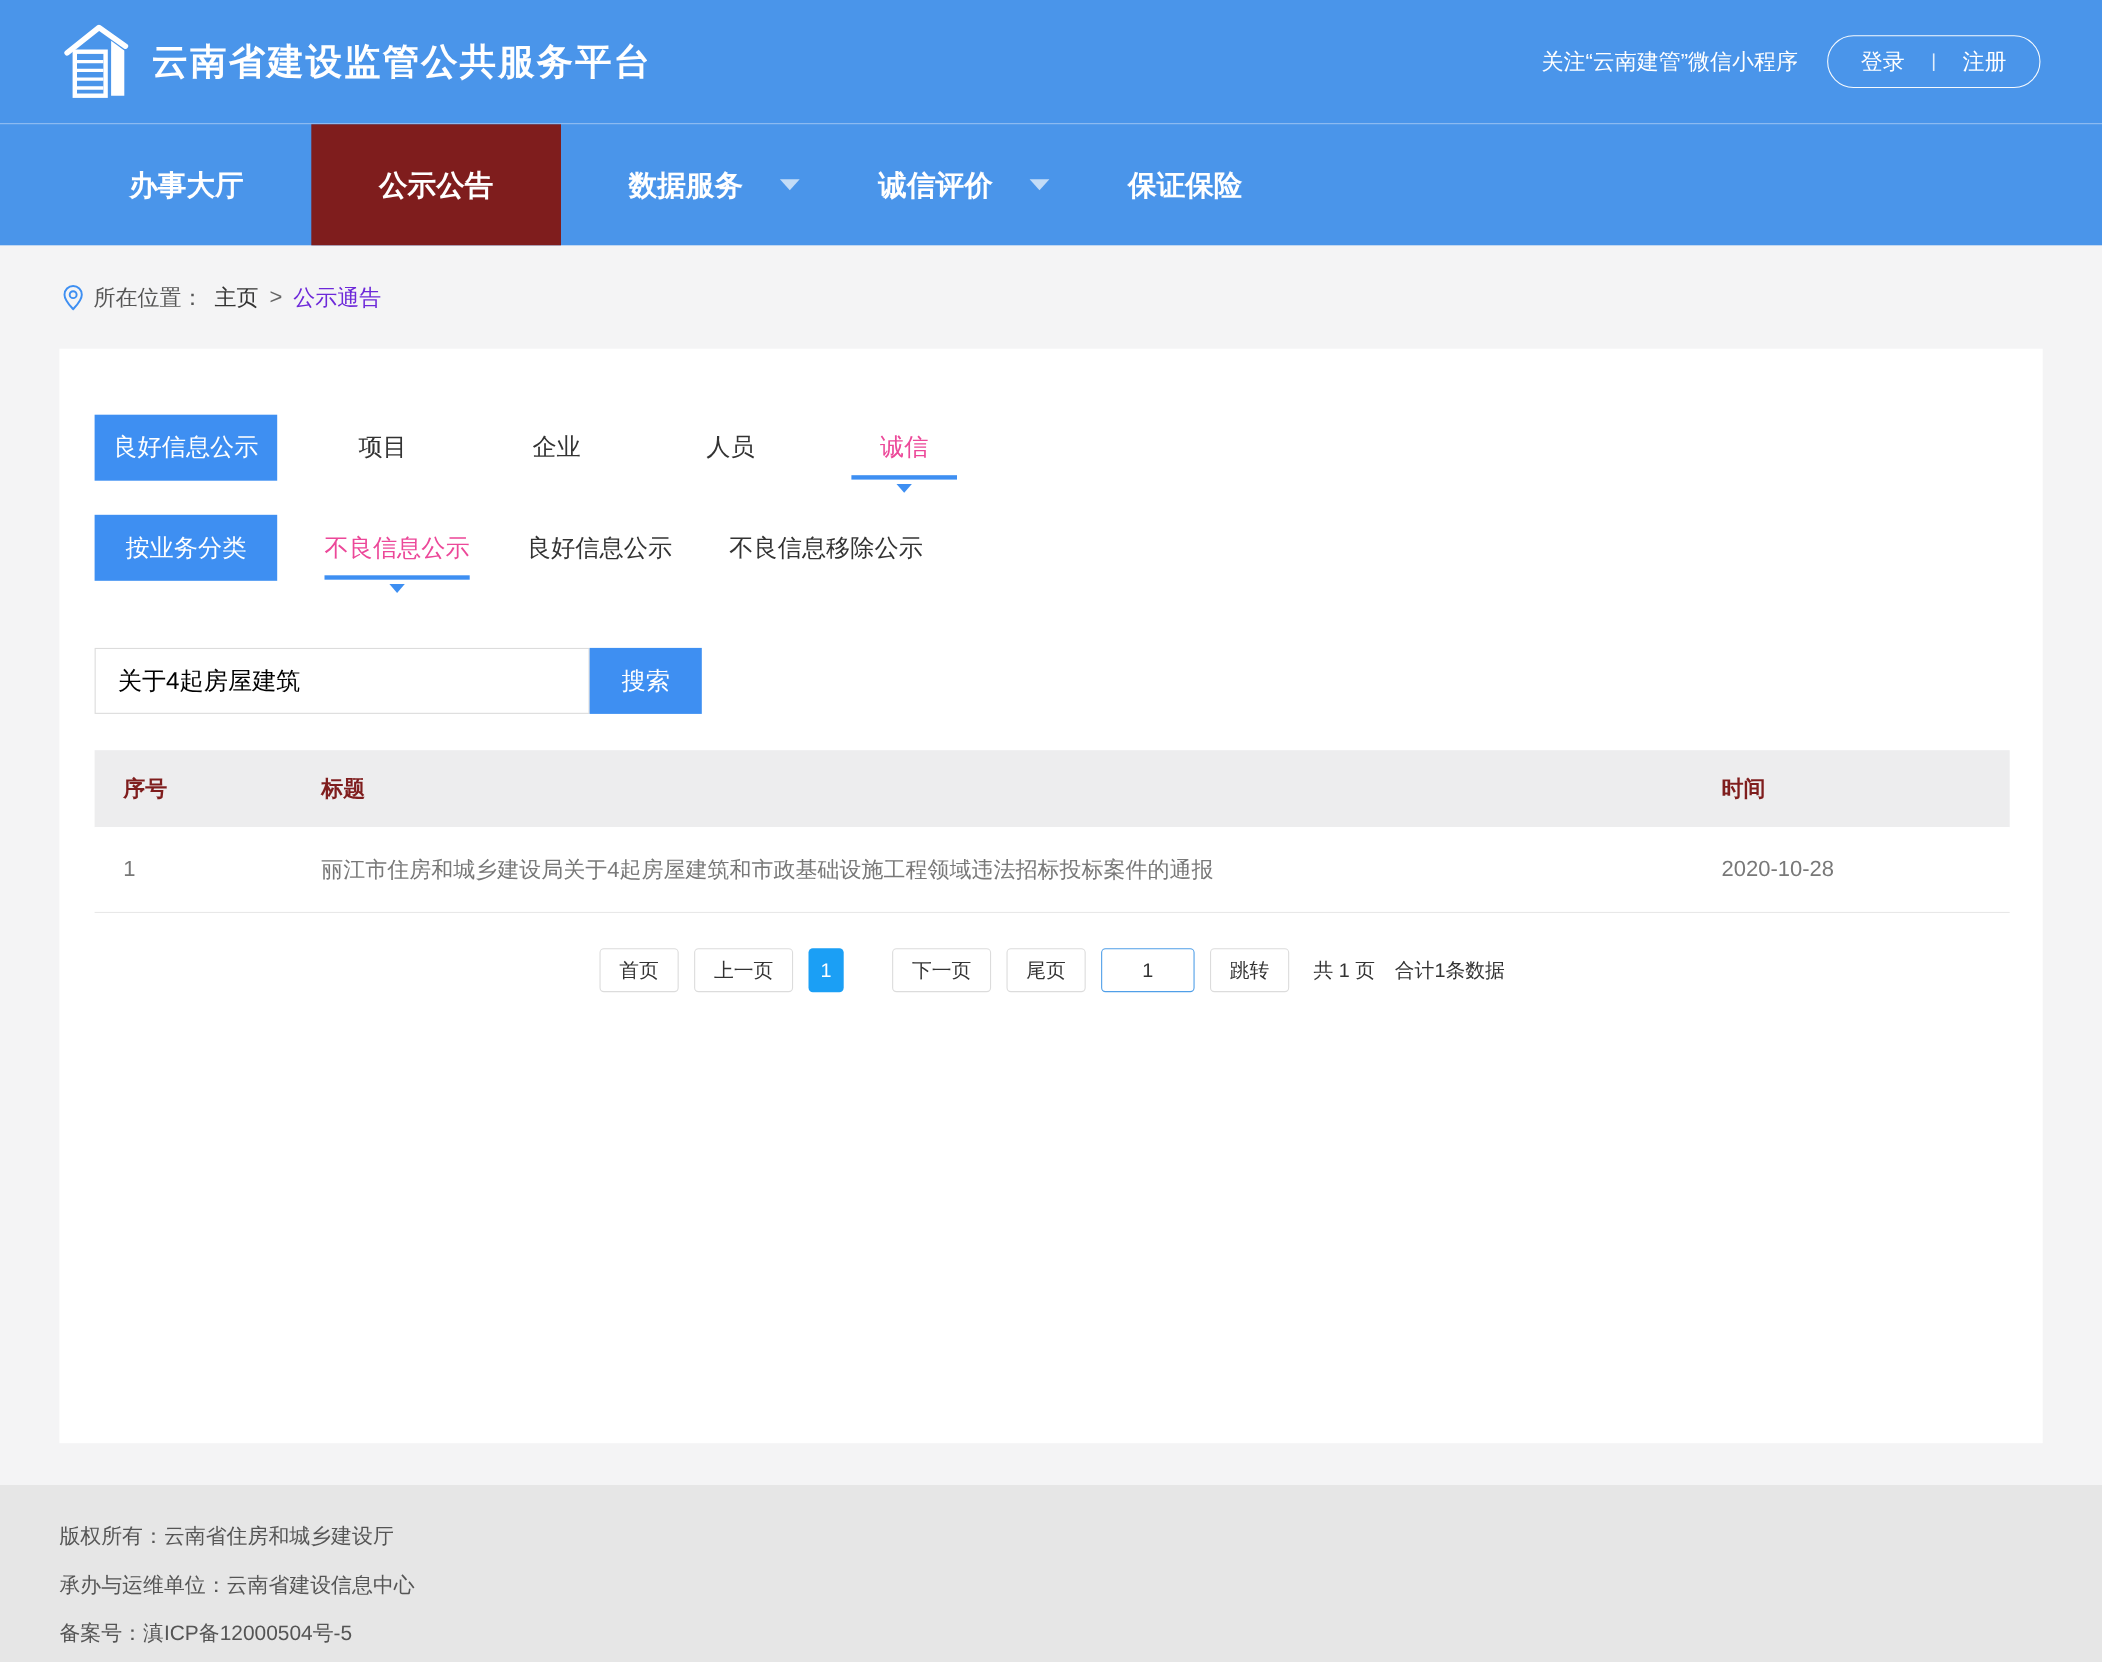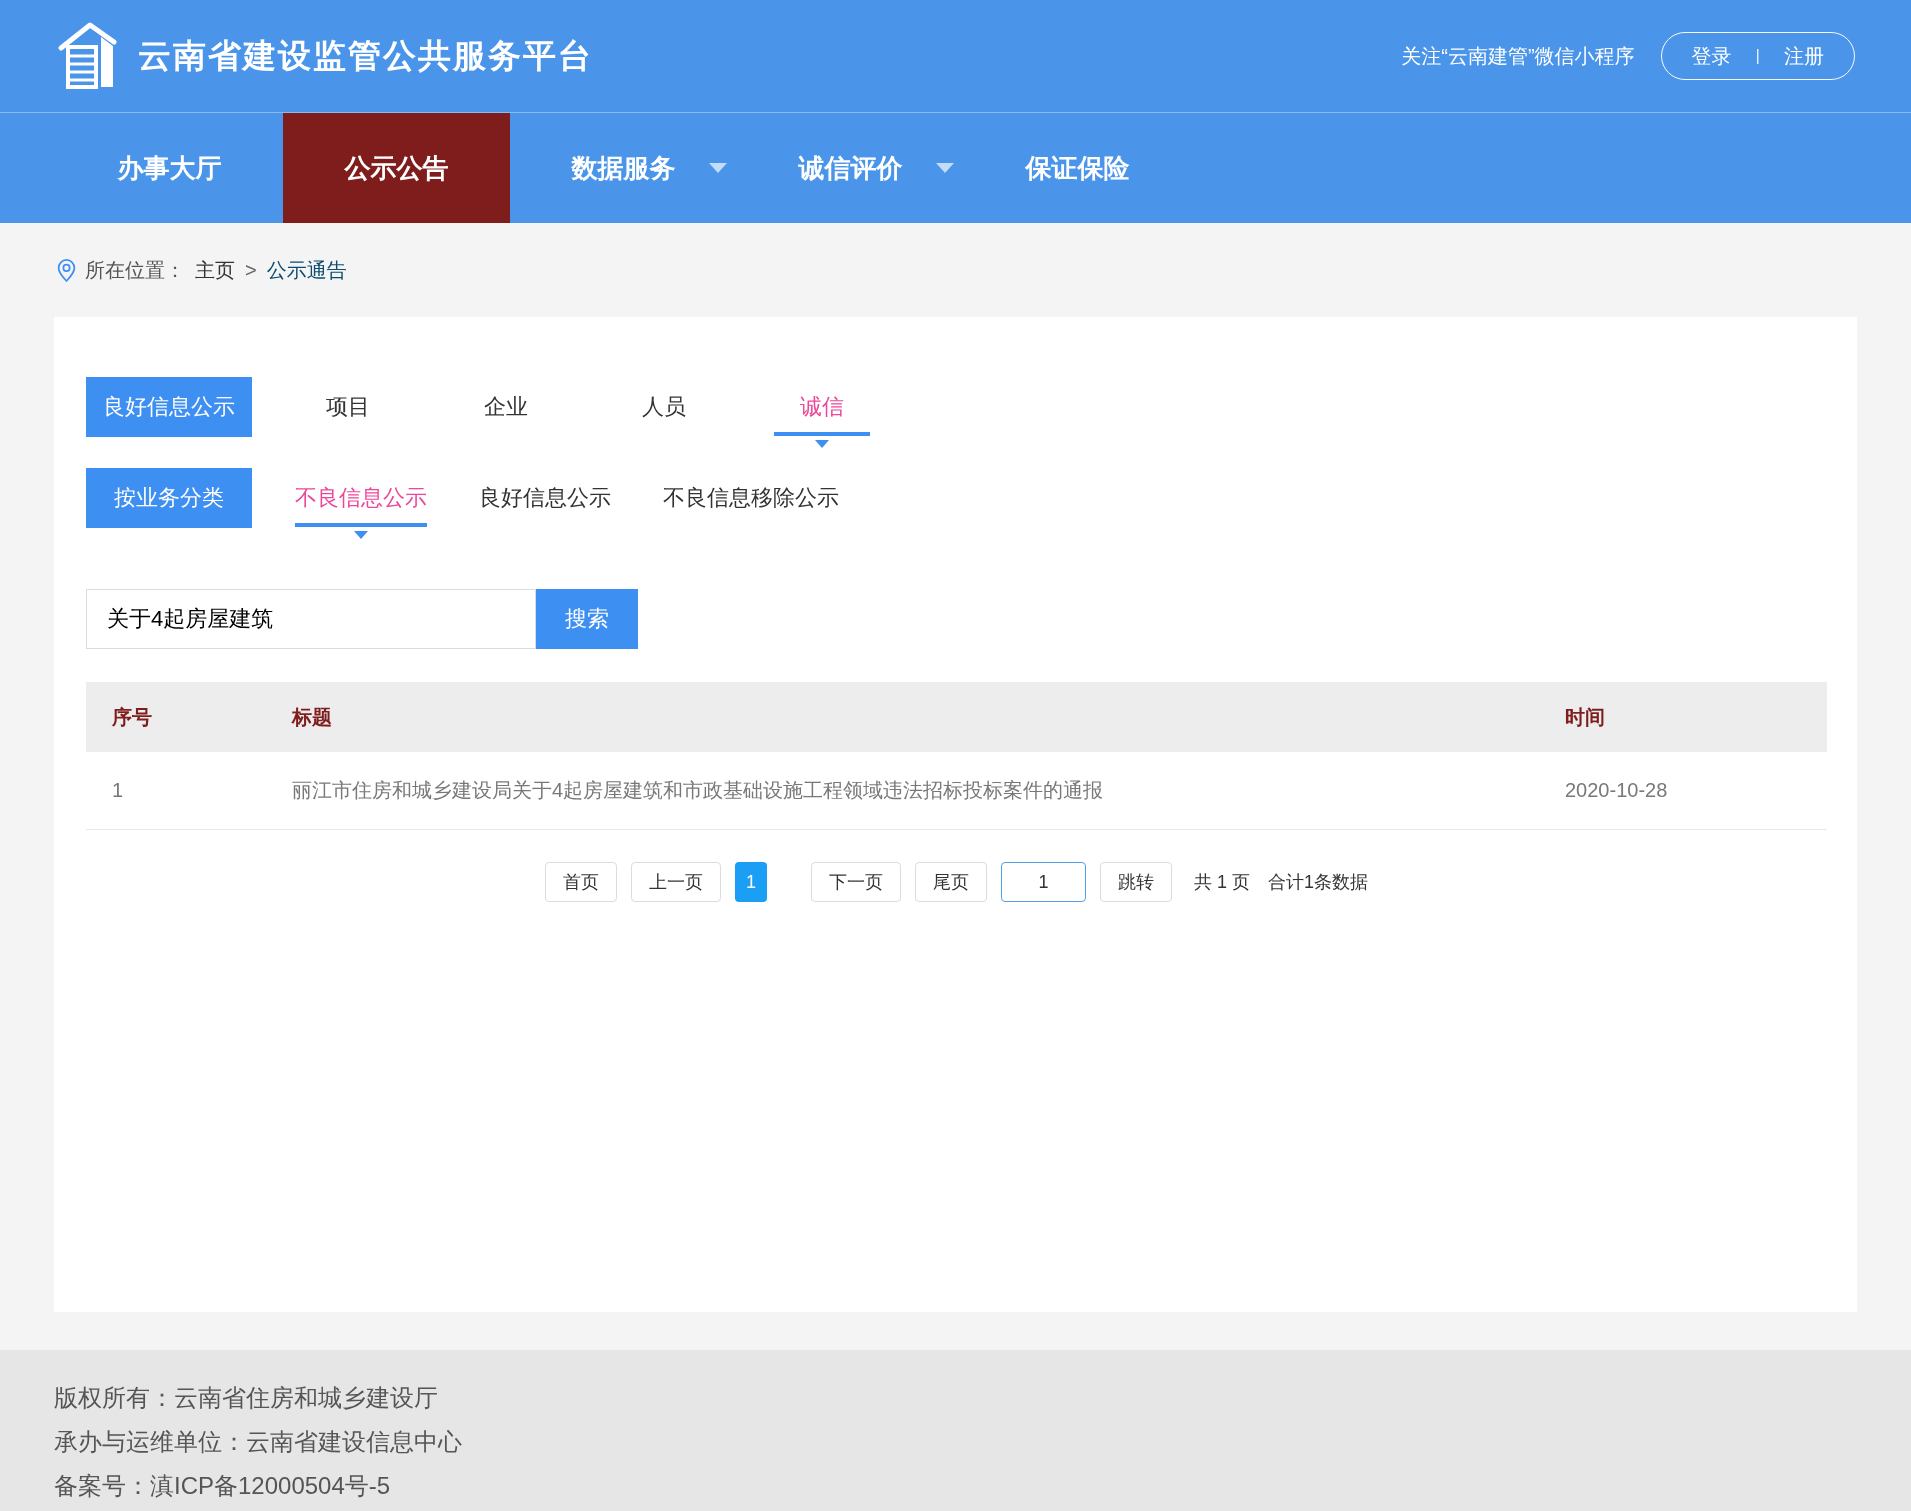--- a/index.html
+++ b/index.html
@@ -50,21 +50,21 @@
   }
 
   
   .breadcrumb {
     height:94px; display:flex; align-items:center;
     padding-left:56px; font-size:20px; color:#555;
   }
   .breadcrumb svg { width:21px; height:25px; margin-right:8px; display:block; }
   .crumb-link { color:#333; margin-left:10px; cursor:pointer; }
   .crumb-sep { margin:0 10px; color:#666; }
-  .crumb-current { color:#0c4a6e; }
+  .crumb-current { color:#6d28d9; }
 
   
   .card {
     width:1803px; height:995px; margin-left:54px;
     background:#fff; padding:60px 30px 0 32px;
   }
 
   .filter-row { display:flex; align-items:center; height:60px; }
   .filter-row + .filter-row { margin-top:31px; }
   .filter-btn {
@@ -135,21 +135,21 @@
   .pg-input {
     width:85px; height:40px; border:1px solid #509fe8; border-radius:4px;
     text-align:center; font-size:18px; color:#333; outline:none;
     font-family:"Liberation Sans","DejaVu Sans",sans-serif;
   }
   .pg-info { display:flex; align-items:center; gap:18px; margin-left:8px; }
 
   
   .footer {
     margin-top:38px; height:161px; background:#e6e6e6;
-    padding:26px 0 0 54px; font-size:24px; color:#555;
+    padding:26px 0 0 54px; font-size:19px; color:#555;
   }
   .footer-line { line-height:44px; }
 </style>
 </head>
 <body>
 
 <div class="header">
   <div class="logo">
     <span>
       <svg viewBox="0 0 64 74">

